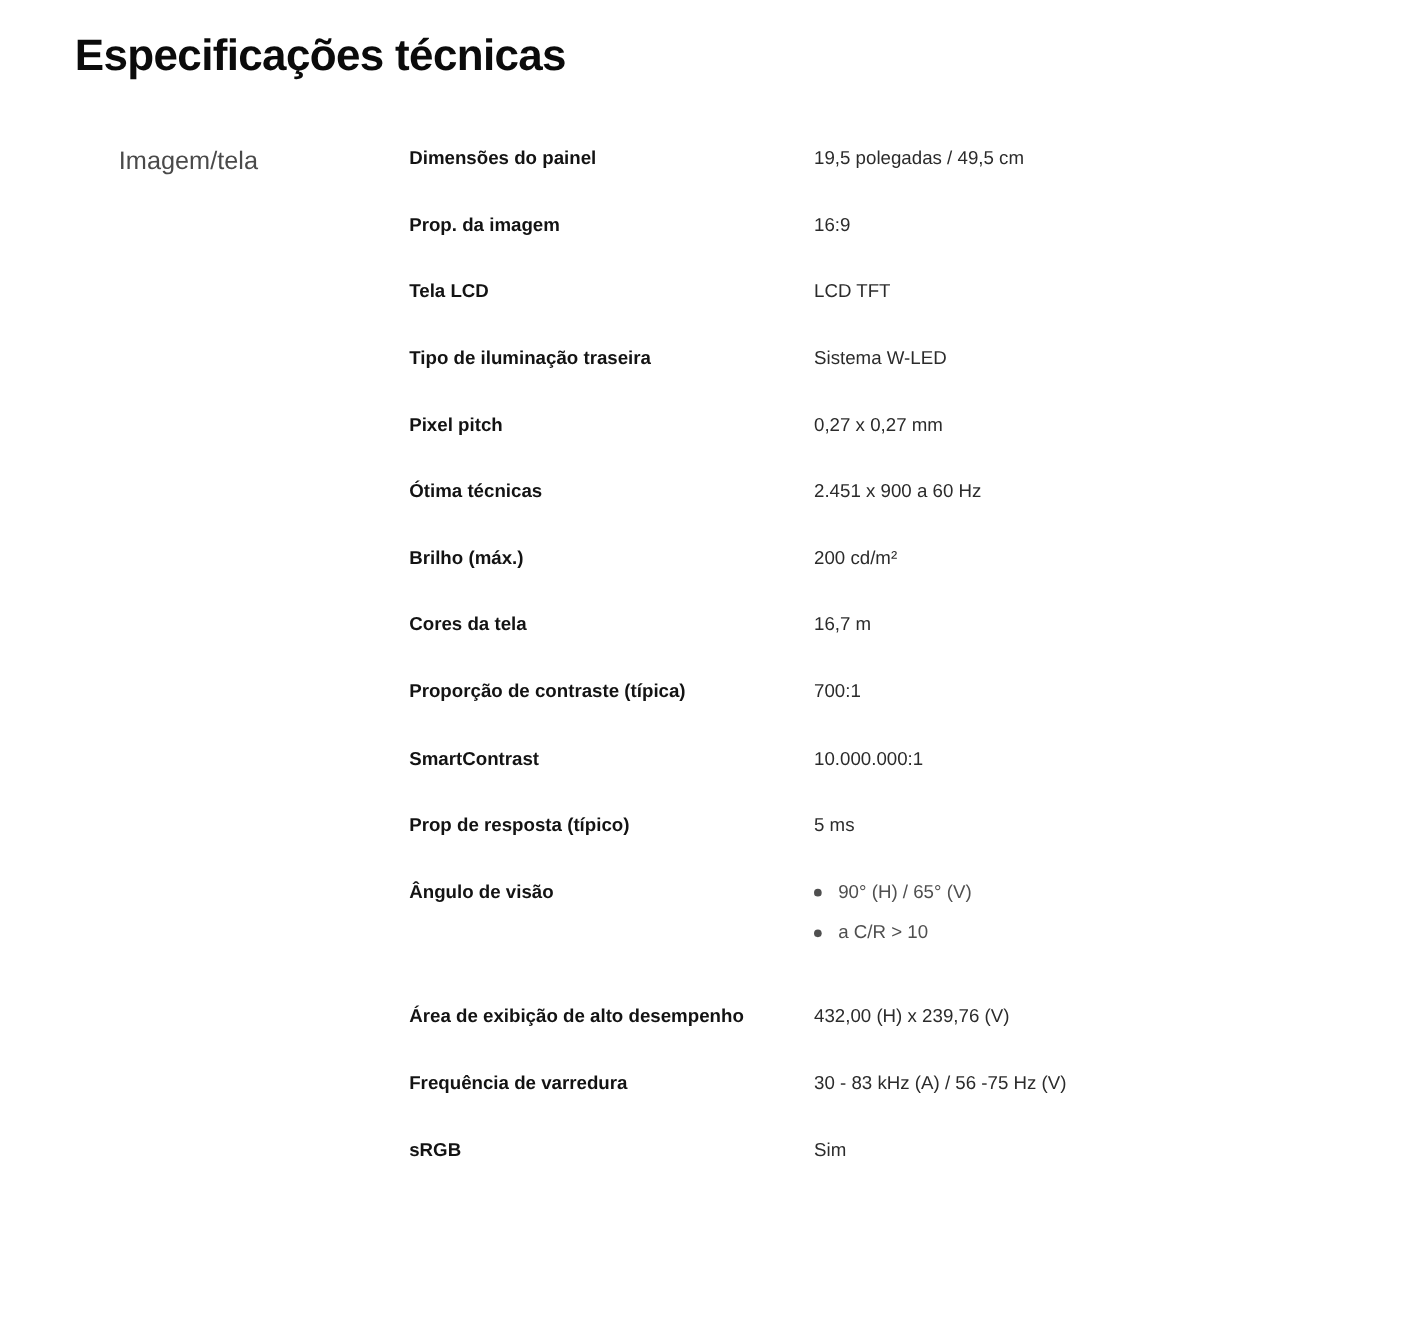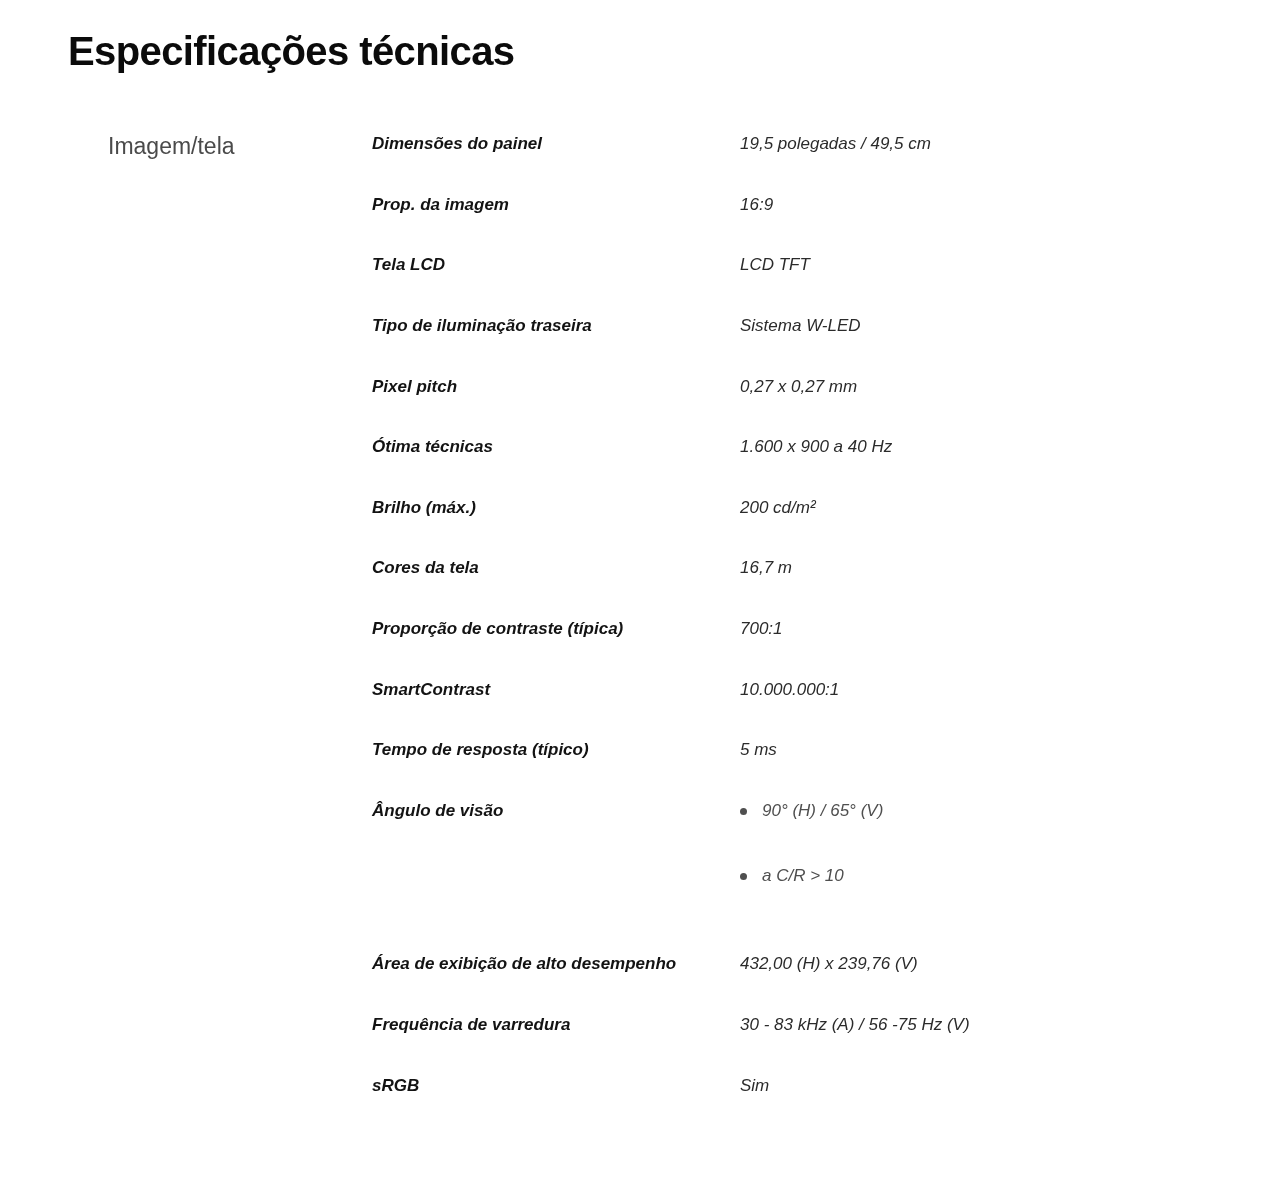--- a/index.html
+++ b/index.html
@@ -39,21 +39,20 @@
     width: 372px;
     box-sizing: border-box;
     padding-left: 108px;
     font-size: 23px;
     line-height: 1.3;
     font-weight: 400;
     color: #4a4a4a;
   }
   .spec-rows {
     flex: 1;
-    font-style: italic;
   }
   .spec-row {
     display: flex;
     align-items: flex-start;
     margin-bottom: 36px;
   }
   .spec-row:last-child {
     margin-bottom: 16px;
   }
   .spec-label {
@@ -73,25 +72,25 @@
     color: #2b2b2b;
   }
   .spec-value ul {
     margin: 0;
     padding: 0;
     list-style: none;
   }
   .spec-value li {
     position: relative;
     padding-left: 22px;
-    margin-bottom: 40px;
+    margin-bottom: 12px;
     color: #4f4f4f;
   }
   .spec-value li:last-child {
-    margin-bottom: 12px;
+    margin-bottom: 0;
   }
   .spec-value li .bullet-dot {
     position: absolute;
     left: 0;
     top: 9px;
     width: 7px;
     height: 7px;
     border-radius: 50%;
     background: #4f4f4f;
     display: inline-block;
@@ -133,21 +132,21 @@
         <div class="spec-value">Sistema W-LED</div>
       </div>
 
       <div class="spec-row">
         <div class="spec-label">Pixel pitch</div>
         <div class="spec-value">0,27 x 0,27 mm</div>
       </div>
 
       <div class="spec-row">
         <div class="spec-label">Ótima técnicas</div>
-        <div class="spec-value">1.600 x 900 a 40 Hz</div>
+        <div class="spec-value">2.451 x 900 a 60 Hz</div>
       </div>
 
       <div class="spec-row">
         <div class="spec-label">Brilho (máx.)</div>
         <div class="spec-value">200  cd/m²</div>
       </div>
 
       <div class="spec-row">
         <div class="spec-label">Cores da tela</div>
         <div class="spec-value">16,7 m</div>
@@ -157,21 +156,21 @@
         <div class="spec-label">Proporção de contraste (típica)</div>
         <div class="spec-value">700:1</div>
       </div>
 
       <div class="spec-row">
         <div class="spec-label">SmartContrast</div>
         <div class="spec-value">10.000.000:1</div>
       </div>
 
       <div class="spec-row">
-        <div class="spec-label">Tempo de resposta (típico)</div>
+        <div class="spec-label">Prop de resposta (típico)</div>
         <div class="spec-value">5  ms</div>
       </div>
 
       <div class="spec-row row-tall">
         <div class="spec-label">Ângulo de visão</div>
         <div class="spec-value">
           <ul>
             <li><span class="bullet-dot"></span><span>90° (H) / 65° (V)</span></li>
             <li><span class="bullet-dot"></span><span>a C/R &gt; 10</span></li>
           </ul>

